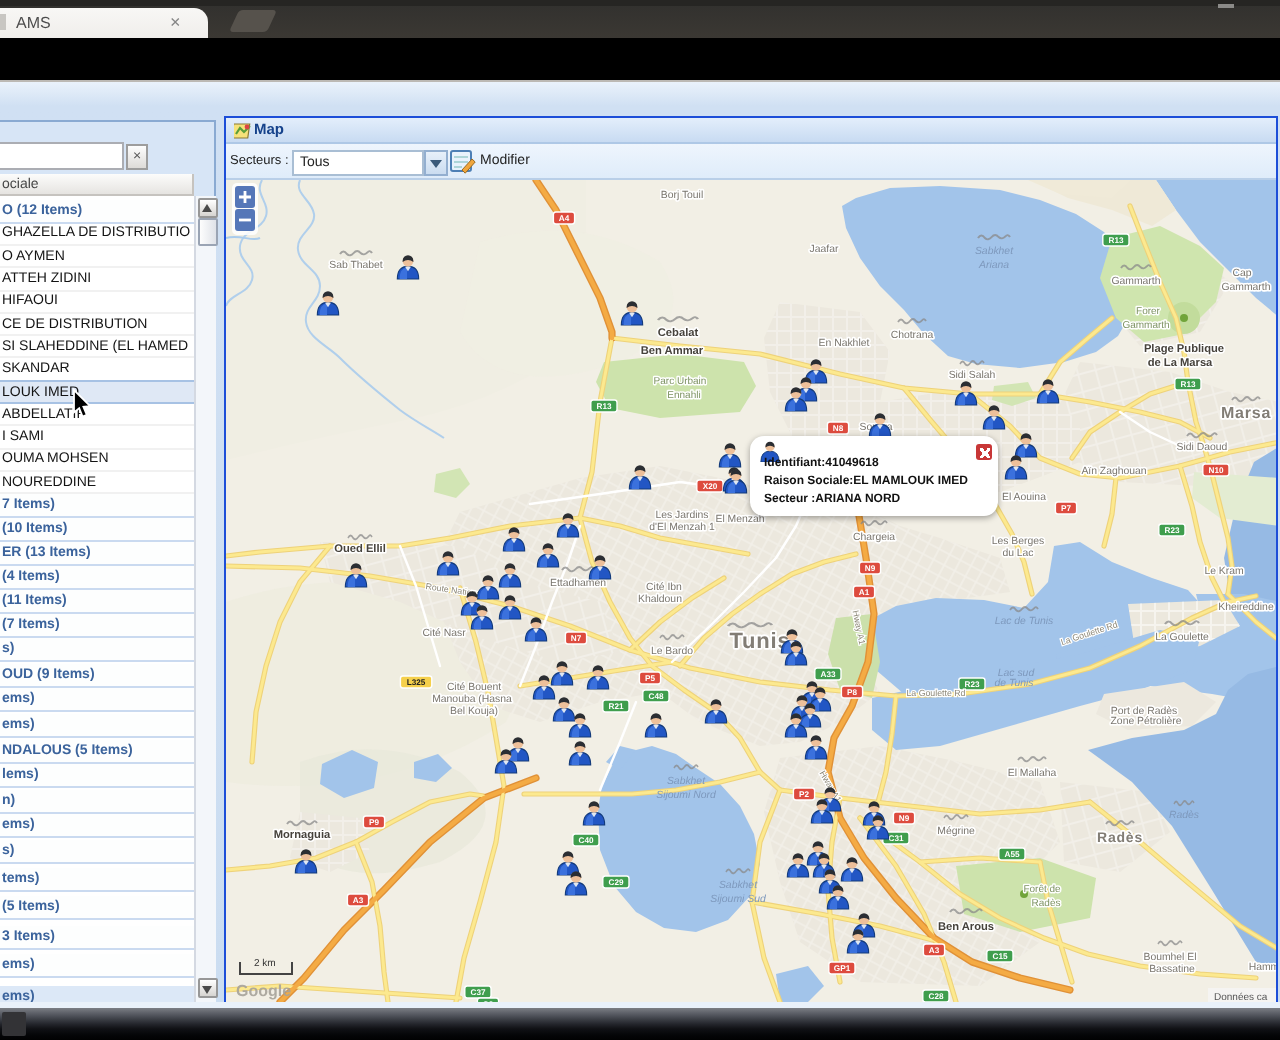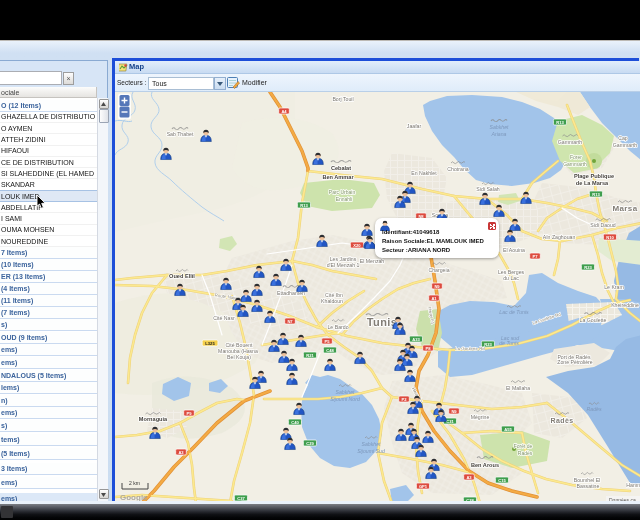--- a/index.html
+++ b/index.html
@@ -30,21 +30,21 @@
 .irow{color:#131313;border-bottom:1px solid #f1f1f1}
 .grow{color:#3b639c;font-weight:bold;border-bottom:1px solid #cadaf0;background:#fdfefe}
 .srow{color:#131313;background:#dfe8f5;border-top:1px solid #a7c2e4;border-bottom:1px solid #a7c2e4}
 .srow2{color:#3b639c;font-weight:bold;background:#dce8f7}
 #sbscroll{position:absolute;left:97px;top:37px;width:11px;height:403px;background:#f3f6fa;border-left:1px solid #d4d9e2}
 .sbtn{position:absolute;left:0.5px;width:10px;height:10px;background:linear-gradient(#ffffff,#d6d4d1);border:1px solid #979797;border-radius:1px}
 .sbtn svg{display:block;margin:2.5px auto 0}
 #sthumb{position:absolute;left:0.5px;top:11px;width:10px;height:14px;background:linear-gradient(90deg,#fdfdfd,#dfe2e8);border:1px solid #9aa4b4;border-radius:1px}
 #cursor{left:36px;top:194px;width:12px;height:17px}
 
-#panel{left:112px;top:58px;width:527px;height:444px;border:3px solid #1d4ed8;background:#fff}
+#panel{left:112px;top:58px;width:527px;height:444px;border:1px solid #1d4ed8;background:#fff}
 #phead{position:absolute;left:0;top:0;width:525px;height:13px;background:linear-gradient(#e3eefb,#c8dbf2);border-bottom:1px solid #aec8e6}
 #phead .t{position:absolute;left:14px;top:1px;font-size:7.5px;font-weight:bold;color:#15428b}
 #ptool{position:absolute;left:0;top:13px;width:525px;height:18px;background:linear-gradient(#eef5fd,#dfecfa);border-bottom:1px solid #b9cfe8}
 #ptool .lab{position:absolute;left:2px;top:5px;font-size:6.5px;color:#222}
 #combo{position:absolute;left:33px;top:2.5px;width:66px;height:13px;background:#fff;border:1px solid #a9bed4;font-size:7px;color:#222;padding:2px 0 0 3px}
 #cbtn{position:absolute;left:99px;top:2.5px;width:12px;height:13px;background:linear-gradient(#e7f0fa,#cadcf0);border:1px solid #93afd0}
 #modtxt{position:absolute;left:127px;top:5px;font-size:7px;color:#222}
 #mapwrap{position:absolute;left:0;top:31px;width:525px;height:411px;overflow:hidden}
 
 #bubble{left:375px;top:218px;width:124px;height:40px;background:#fff;border-radius:7px;box-shadow:0 1px 3px rgba(0,0,0,.35)}
@@ -54,20 +54,30 @@
  linear-gradient(45deg,transparent 40%,#fff 40%,#fff 60%,transparent 60%),
  linear-gradient(-45deg,transparent 40%,#fff 40%,#fff 60%,transparent 60%)}
 
 #botbar{left:0;top:504px;width:640px;height:16px;background:linear-gradient(#7b7e84 0,#5f626a 15%,#3c3f46 35%,#24262c 50%,#101115 65%,#040507 85%,#010102 100%)}
 #botsq{left:1px;top:506px;width:12px;height:12px;background:#333336;border-radius:1px}
 #botline{left:0;top:501px;width:640px;height:3px;background:#e9f1fa}
 </style></head>
 <body>
 <div id="stage">
  <div class="abs" id="appbg"></div>
+ <div class="abs" id="tabbar">
+      <div class="tstrip"></div>
+   <div id="tab">
+        <div class="t">AMS</div>
+        <div class="x">×</div>
+      </div>
+   <div id="fav"></div>
+      <div id="newtab"></div>
+      <div id="winctl"></div>
+ </div>
  <div class="abs" id="tbline"></div>
 
  <div class="abs" id="sb">
   <div id="sbsearch"></div>
       <div id="sbclear">×</div>
   <div id="sbhead">ociale</div>
   <div id="sblist">
 <div class="grow" style="top:2.0px">O (12 Items)</div>
 <div class="irow" style="top:13.3px">GHAZELLA DE DISTRIBUTIO</div>
 <div class="irow" style="top:24.6px">O AYMEN</div>

